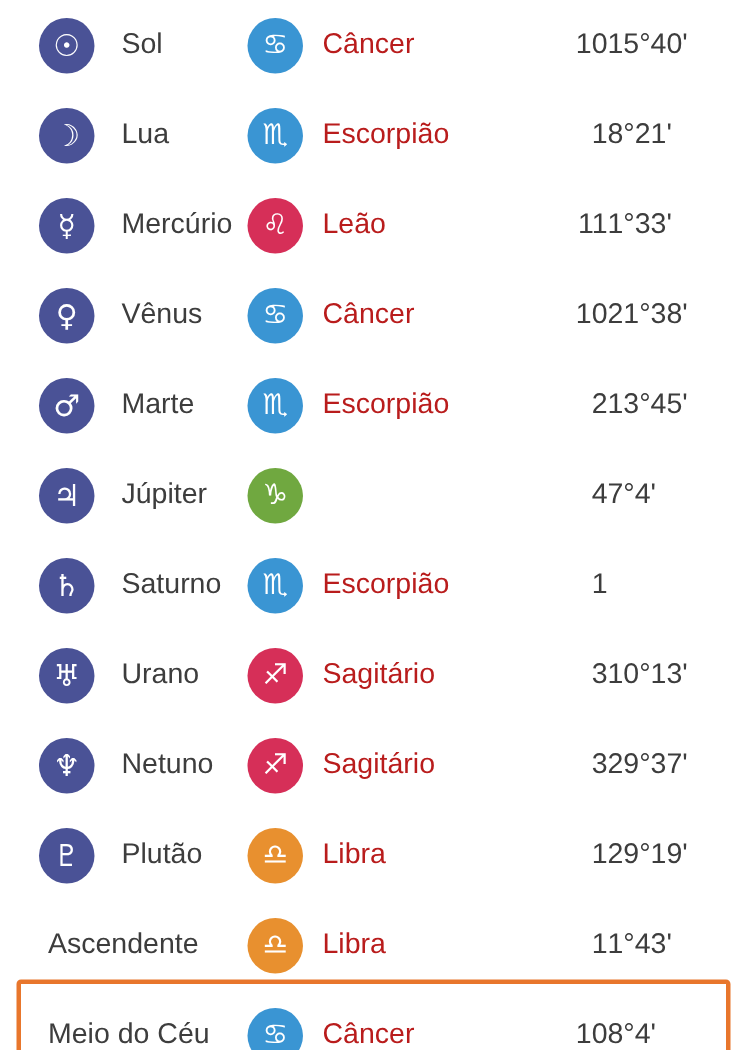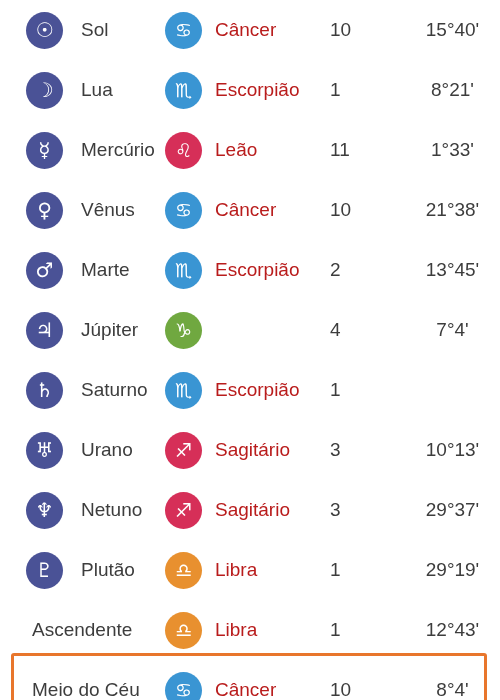--- a/index.html
+++ b/index.html
@@ -91,30 +91,30 @@
     margin-left: 13px;
     font-size: 19px;
     color: #b91c1c;
     white-space: nowrap;
   }
 
   
   .col-house {
     width: 75px;
     flex: 0 0 75px;
-    text-align: left;
+    text-align: right;
     font-size: 19px;
     color: #3d3d3d;
   }
 
   
   .col-degree {
     width: 95px;
     flex: 0 0 95px;
-    text-align: center;
+    text-align: left;
     font-size: 19px;
     color: #3d3d3d;
     white-space: nowrap;
   }
 
   
   #highlight-box {
     position: absolute;
     left: 11px;
     top: 653px;
@@ -253,21 +253,21 @@
       <div class="planet-row">
         <div class="col-planet">
           <span class="planet-badge empty"></span>
           <span class="planet-name">Ascendente</span>
         </div>
         <div class="col-sign">
           <span class="sign-badge" style="background: rgb(232, 144, 47);">♎</span>
           <span class="sign-name">Libra</span>
         </div>
         <div class="col-house">1</div>
-        <div class="col-degree">12°43'</div>
+        <div class="col-degree">1°43'</div>
       </div>
       <div class="planet-row">
         <div class="col-planet">
           <span class="planet-badge empty"></span>
           <span class="planet-name">Meio do Céu</span>
         </div>
         <div class="col-sign">
           <span class="sign-badge" style="background: rgb(58, 149, 211);">♋</span>
           <span class="sign-name">Câncer</span>
         </div>

